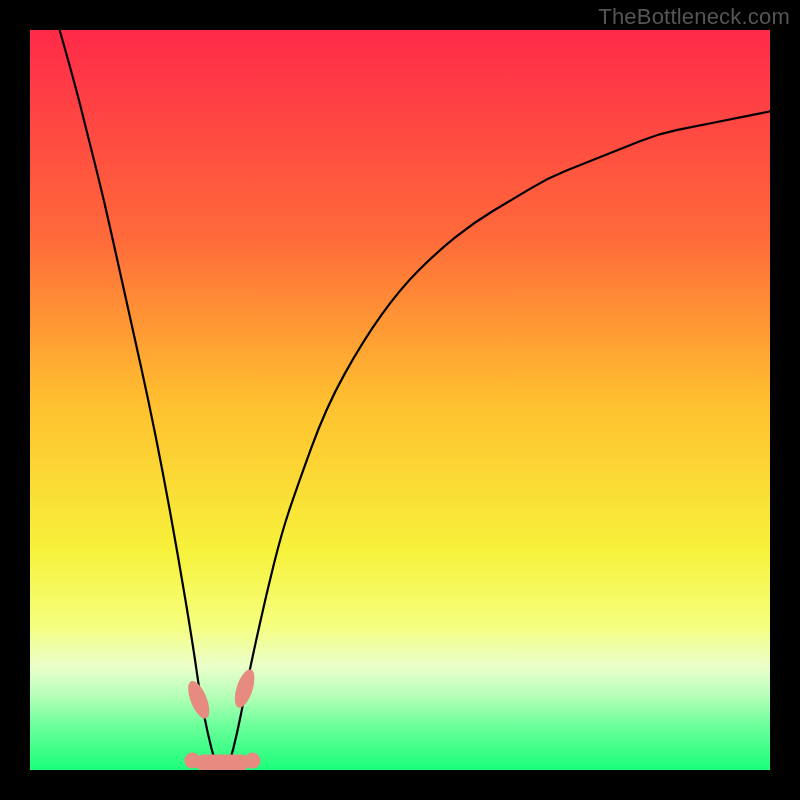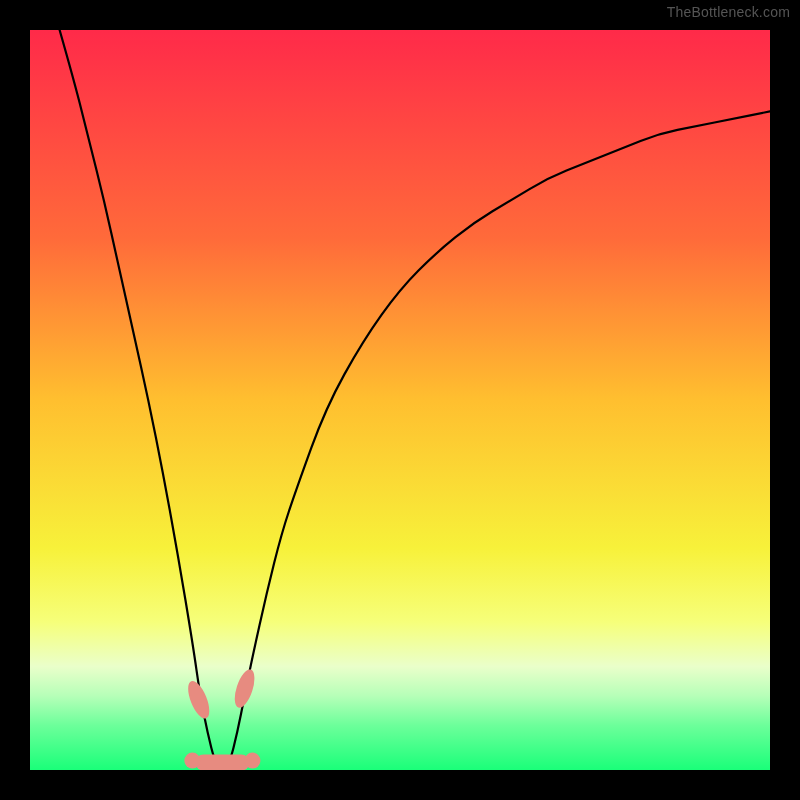--- a/index.html
+++ b/index.html
@@ -24,21 +24,21 @@
     left: 0; top: 0;
     width: 740px;
     height: 740px;
     display: block;
   }
   .attribution {
     position: absolute;
     top: 4px;
     right: 10px;
     color: #555;
-    font-size: 14px;
+    font-size: 22px;
     font-weight: 400;
     letter-spacing: 0.2px;
   }
 </style>
 </head>
 <body>
 
 <div class="frame">
   <div class="attribution">TheBottleneck.com</div>
   <div class="plot">

